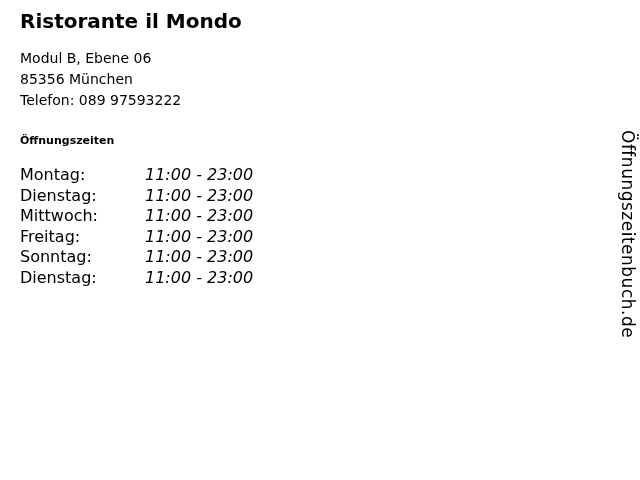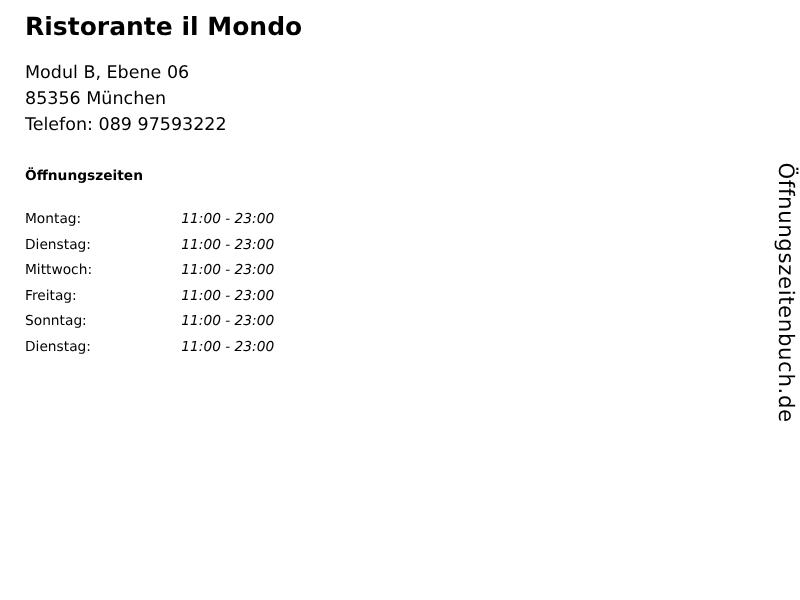--- a/index.html
+++ b/index.html
@@ -41,21 +41,21 @@
     margin: 0;
   }
   .section-heading {
     font-size: 11px;
     font-weight: bold;
     margin: 20px 0 14px 0;
     line-height: 20px;
   }
   table.hours {
     border-collapse: collapse;
-    font-size: 11px;
+    font-size: 16px;
   }
   table.hours td {
     padding: 0;
     line-height: 20.5px;
     vertical-align: top;
     white-space: nowrap;
   }
   table.hours td.day {
     width: 125px;
     padding-right: 0;

